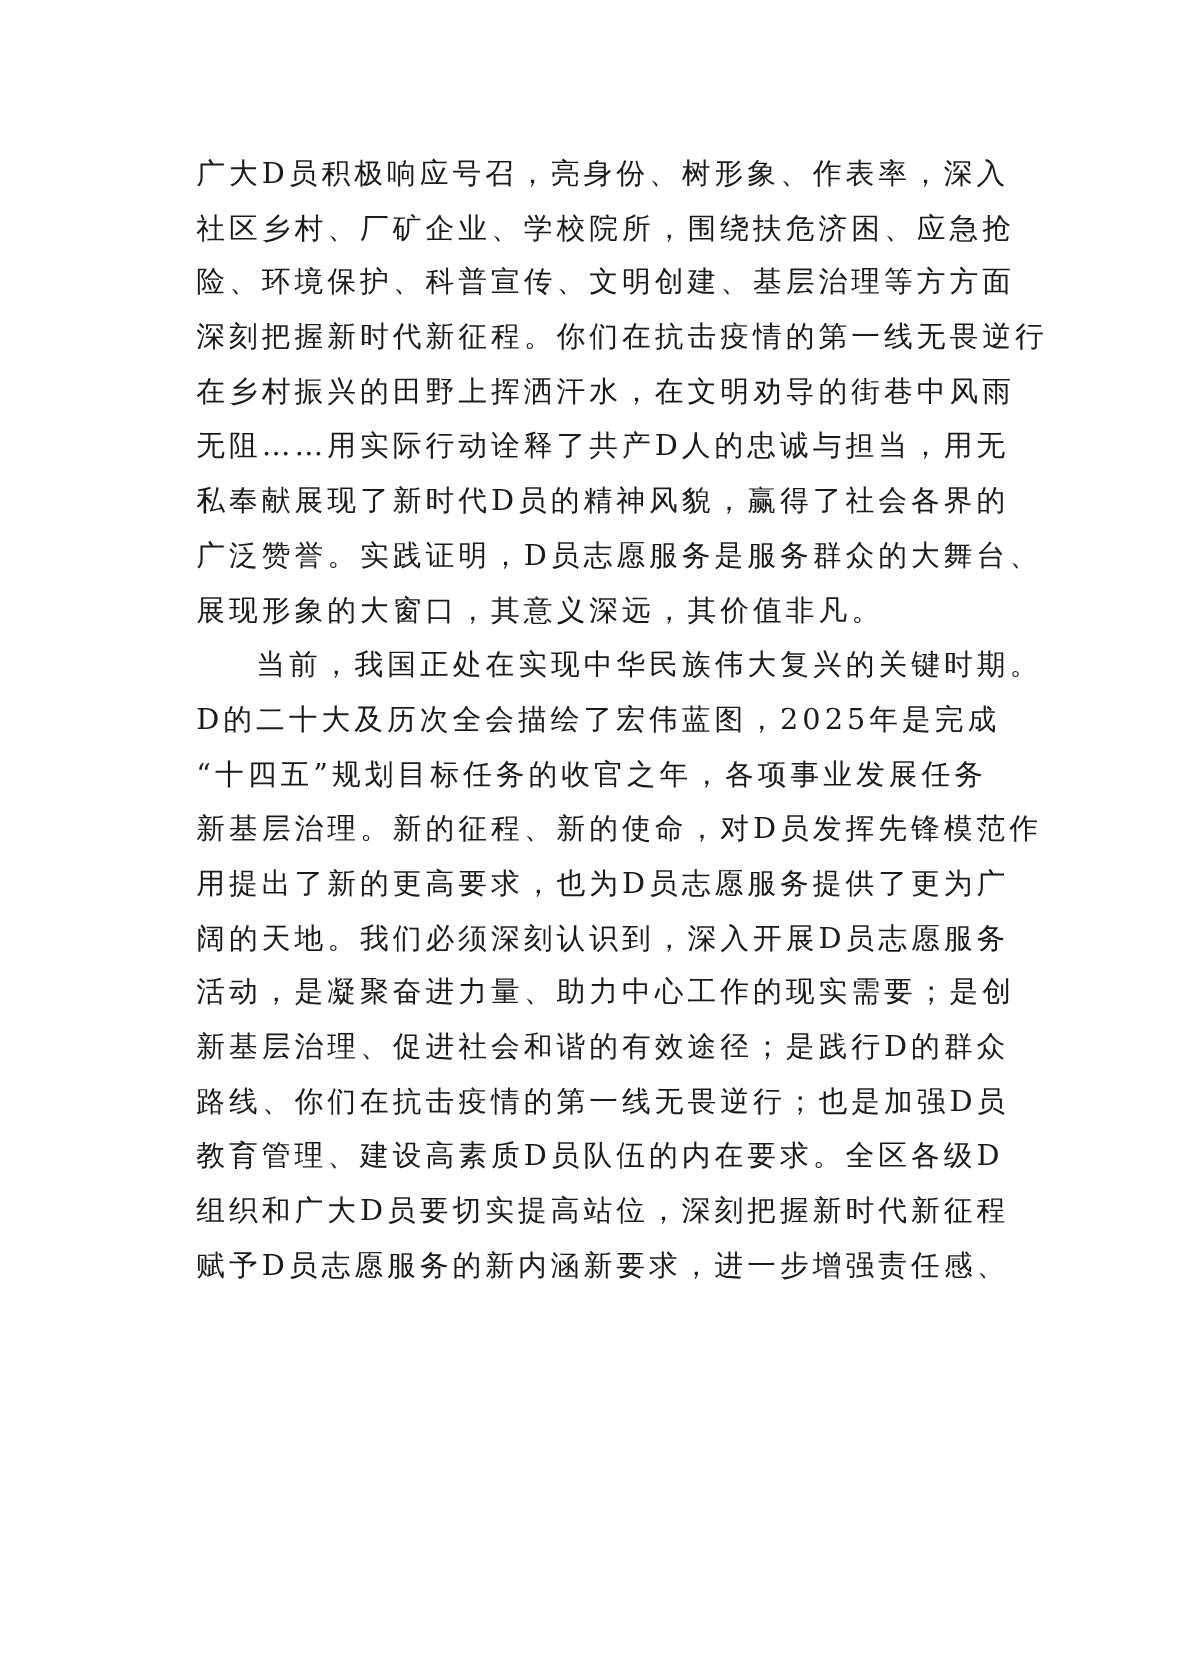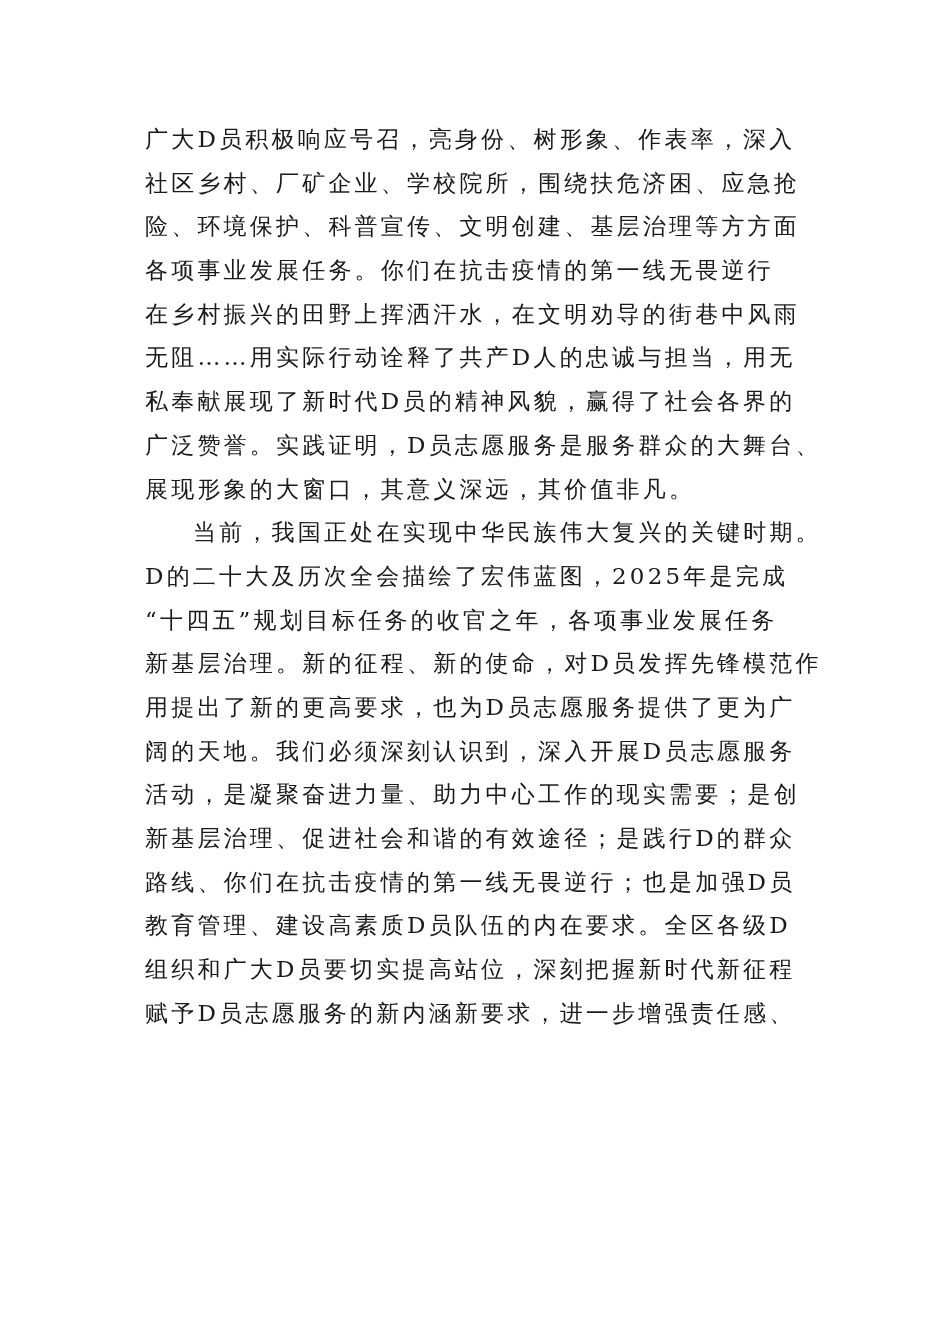--- a/index.html
+++ b/index.html
@@ -28,36 +28,37 @@
       width: 670px;
       font-family: "DejaVu Serif", "Liberation Serif", serif;
       font-size: 23px;
       color: #1a1a1a;
     }
     .line {
       height: 43.7px;
       line-height: 43.7px;
       white-space: nowrap;
       letter-spacing: 3.2px;
+      margin-left: 12px;
     }
     .line.indent {
       padding-left: 48px;
     }
   </style>
 </head>
 <body>
 
 <div class="page">
   <div class="text-block">
 
     <div>
       <div class="line">广大D员积极响应号召，亮身份、树形象、作表率，深入</div>
       <div class="line">社区乡村、厂矿企业、学校院所，围绕扶危济困、应急抢</div>
       <div class="line">险、环境保护、科普宣传、文明创建、基层治理等方方面</div>
-      <div class="line">各项事业发展任务。你们在抗击疫情的第一线无畏逆行</div>
+      <div class="line">深刻把握新时代新征程。你们在抗击疫情的第一线无畏逆行</div>
       <div class="line">在乡村振兴的田野上挥洒汗水，在文明劝导的街巷中风雨</div>
       <div class="line">无阻……用实际行动诠释了共产D人的忠诚与担当，用无</div>
       <div class="line">私奉献展现了新时代D员的精神风貌，赢得了社会各界的</div>
       <div class="line">广泛赞誉。实践证明，D员志愿服务是服务群众的大舞台、</div>
       <div class="line">展现形象的大窗口，其意义深远，其价值非凡。</div>
     </div>
 
     <div>
       <div class="line indent">当前，我国正处在实现中华民族伟大复兴的关键时期。</div>
       <div class="line">D的二十大及历次全会描绘了宏伟蓝图，2025年是完成</div>

